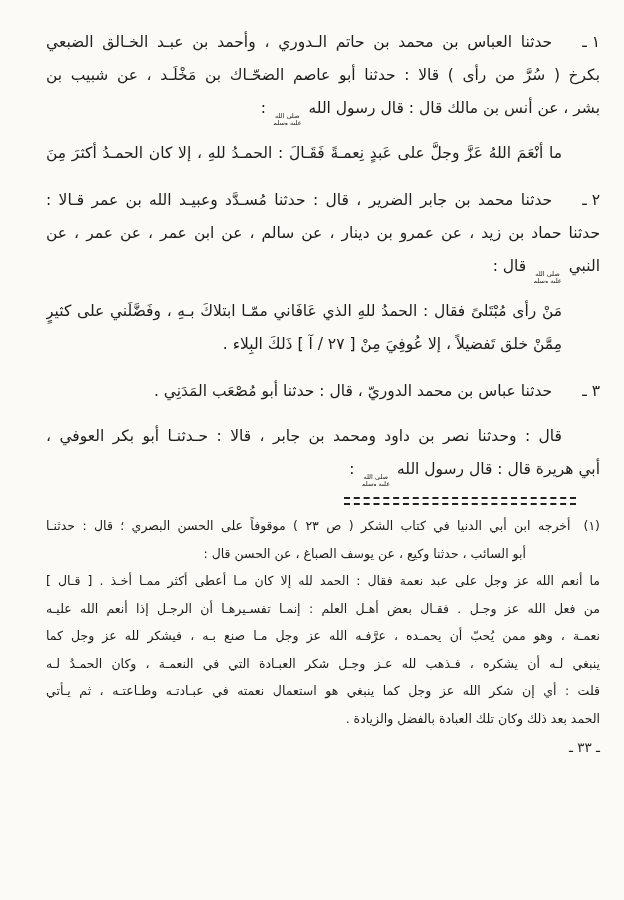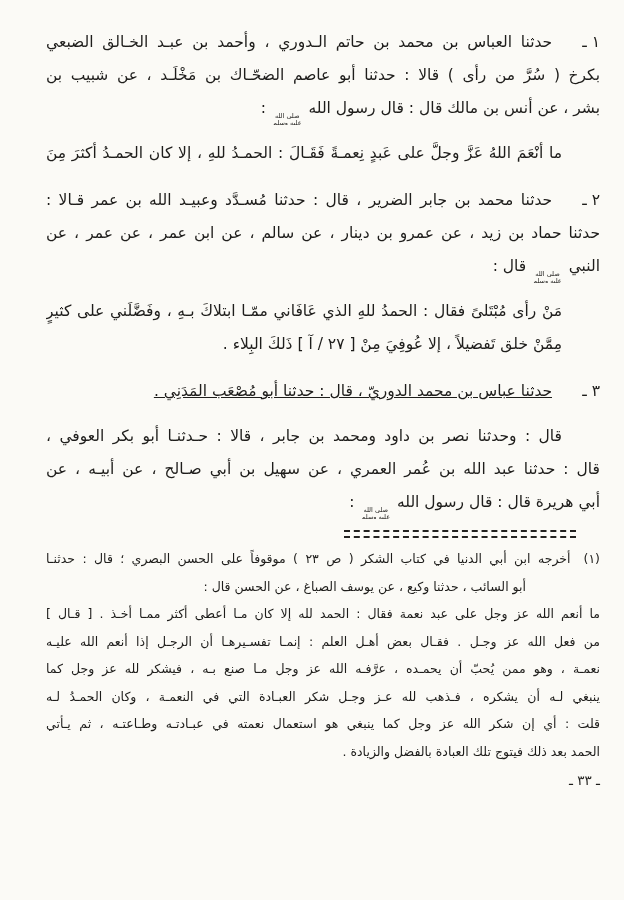--- a/index.html
+++ b/index.html
@@ -20,21 +20,21 @@
     height:33px; line-height:33px;
     font-size:15.5px;
     text-align:right;
     overflow:hidden;
     white-space:nowrap;
   }
   .ml.just { text-align:justify; text-align-last:justify; white-space:normal; }
   .numline { display:flex; align-items:baseline; white-space:normal; }
   .num { flex:0 0 auto; margin-left:30px; letter-spacing:2px; }
   .numtext { flex:1 1 auto; text-align:justify; text-align-last:justify; overflow:hidden; height:33px; }
-  .numline.short .numtext { text-align:right; text-align-last:auto;text-decoration:underline; }
+  .numline.short .numtext { text-align:right; text-align-last:auto; }
   .matn { margin-right:38px; margin-top:12px; }
   .blk2 { margin-top:14px; }
   .blk3 { margin-top:12px; }
   
   .saw {
     display:inline-flex; flex-direction:column; align-items:center;
     font-size:6.5px; line-height:7px;
     vertical-align:-5px;
     margin:0 2px;
     white-space:nowrap;
@@ -118,21 +118,20 @@
 
     <section class="blk2">
       <div class="ml numline short">
         <span class="num">٣ ـ</span>
         <span class="numtext">حدثنا عباس بن محمد الدوريّ ، قال : حدثنا أبو مُصْعَب المَدَنِي .</span>
       </div>
     </section>
 
     <section class="blk3">
       <div class="ml just matn" style="margin-top:0">قال : وحدثنا نصر بن داود ومحمد بن جابر ، قالا : حـدثنـا أبو بكر العوفي ،</div>
-      <div class="ml just">قال : حدثنا عبد الله بن عُمر العمري ، عن سهيل بن أبي صـالح ، عن أبيـه ، عن</div>
       <div class="ml">
         <span>أبي هريرة قال : قال رسول الله</span>
         <span class="saw">
             <span>صلى الله</span>
             <span>عليه وسلم</span>
           </span>
         <span>:</span>
       </div>
     </section>
 
@@ -144,18 +143,18 @@
     <div class="fnline fl1">
       <span class="fn-marker">(١)</span>
       <span class="fn-text">أخرجه ابن أبي الدنيا في كتاب الشكر ( ص ٢٣ ) موقوفاً على الحسن البصري ؛ قال : حدثنـا</span>
     </div>
     <div class="fnline fl2">أبو السائب ، حدثنا وكيع ، عن يوسف الصباغ ، عن الحسن قال :</div>
     <div class="fnline fjust">ما أنعم الله عز وجل على عبد نعمة فقال : الحمد لله إلا كان مـا أعطى أكثر ممـا أخـذ . [ قـال ]</div>
     <div class="fnline fjust">من فعل الله عز وجـل . فقـال بعض أهـل العلم : إنمـا تفسـيرهـا أن الرجـل إذا أنعم الله عليـه</div>
     <div class="fnline fjust">نعمـة ، وهو ممن يُحبّ أن يحمـده ، عرَّفـه الله عز وجل مـا صنع بـه ، فيشكر لله عز وجل كما</div>
     <div class="fnline fjust">ينبغي لـه أن يشكره ، فـذهب لله عـز وجـل شكر العبـادة التي في النعمـة ، وكان الحمـدُ لـه</div>
     <div class="fnline fjust">قلت : أي إن شكر الله عز وجل كما ينبغي هو استعمال نعمته في عبـادتـه وطـاعتـه ، ثم يـأتي</div>
-    <div class="fnline">الحمد بعد ذلك فيتوج تلك العبادة بالفضل والزيادة .</div>
+    <div class="fnline">الحمد بعد ذلك وكان تلك العبادة بالفضل والزيادة .</div>
   </footer>
 
   <div class="pagenum">ـ ٣٣ ـ</div>
 
 </div>
 
 </body></html>

